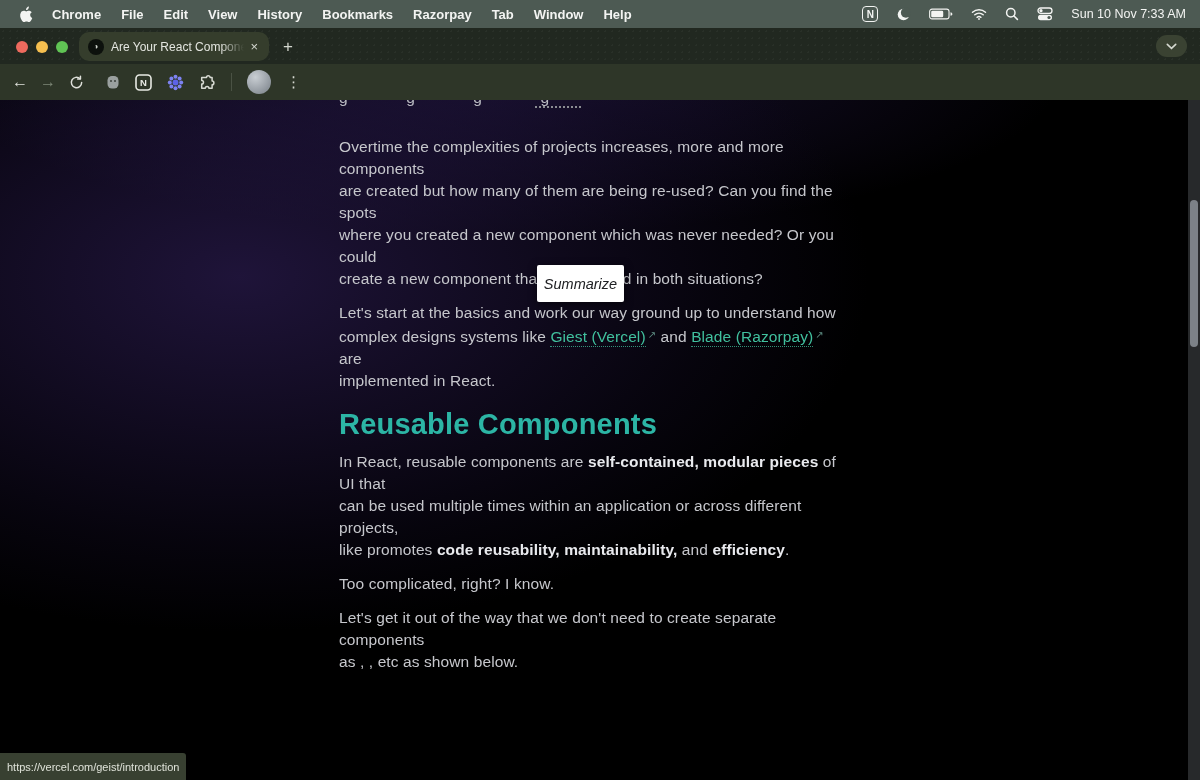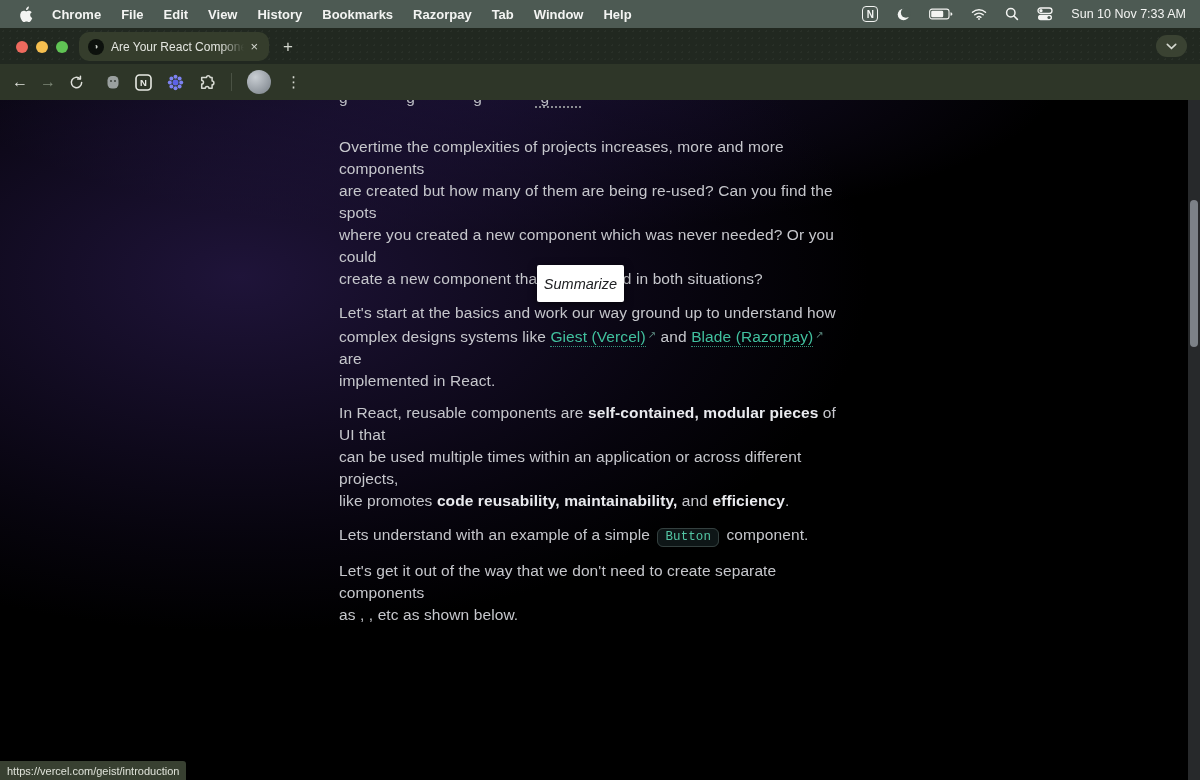--- a/index.html
+++ b/index.html
@@ -78,21 +78,21 @@
   .chip { font-family:"Liberation Mono", monospace; font-size:12.5px; color:#53c7a5;
           background:#0e1617; border:1px solid #34403f; border-radius:6px; padding:1px 7px 2px; margin:0 3px; }
   ul.bullets { margin-top:6px; padding-left:21px; }
   ul.bullets li { margin-top:0; }
   .p6 { margin-top:12px; }
 
   .summarize { position:absolute; left:537px; top:165px; width:87px; height:37px; background:#ffffff;
                color:#202124; font-size:14.5px; display:flex; align-items:center; justify-content:center;
                border-radius:2px; box-shadow:0 2px 8px rgba(0,0,0,0.55);font-style:italic; }
 
-  .status-chip { position:absolute; left:0; bottom:0; height:19px; background:#384031; color:#dfe2d9;
+  .status-chip { position:absolute; left:0; bottom:0; height:27px; background:#384031; color:#dfe2d9;
                  font-size:11px; display:flex; align-items:center; padding:9px 7px; border-radius:0 3px 0 0; }
 
   
   .scroll-track { position:absolute; right:0; top:0; width:12px; height:680px; background:#27292b; }
   .scroll-thumb { position:absolute; left:2px; top:100px; width:8px; height:147px; border-radius:4px; background:#7c8187; }
 
   svg { display:block; }
 </style>
 </head>
 <body>
@@ -234,31 +234,30 @@
     </div>
 
     <p class="para">Overtime the complexities of projects increases, more and more components<br>are created but how many of them are being re-used? Can you find the spots<br>where you created a new component which was never needed? Or you could<br>create a new component that can be used in both situations?</p>
 
     <p class="p2">
       <span>Let's start at the basics and work our way ground up to understand how</span><br>
       <span>complex designs systems like </span><a class="link">Giest (Vercel)</a><span class="ext-arrow">↗</span><span> and </span><a class="link">Blade (Razorpay)</a><span class="ext-arrow">↗</span><span> are</span><br>
       <span>implemented in React.</span>
     </p>
 
+    <h2 class="section">Reusable Components</h2>
 
     <p class="p3">
       <span>In React, reusable components are </span><span class="b">self-contained, modular pieces</span><span> of UI that</span><br>
       <span>can be used multiple times within an application or across different projects,</span><br>
       <span>like promotes </span><span class="b">code reusability, maintainability,</span><span> and </span><span class="b">efficiency</span><span>.</span>
     </p>
 
-
-    <p class="p5">
-      <span>Lets understand with an example of a simple </span><code class="chip">Button</code><span> component.</span>
-    </p>
+    <p class="p4">Too complicated, right? I know.</p>
+
 
 
 
     <p class="p6">
       <span>Let's get it out of the way that we don't need to create separate components</span><br>
       <span>as </span><span> , </span><span> , etc as shown below.</span>
     </p>
 
   </div>
 

